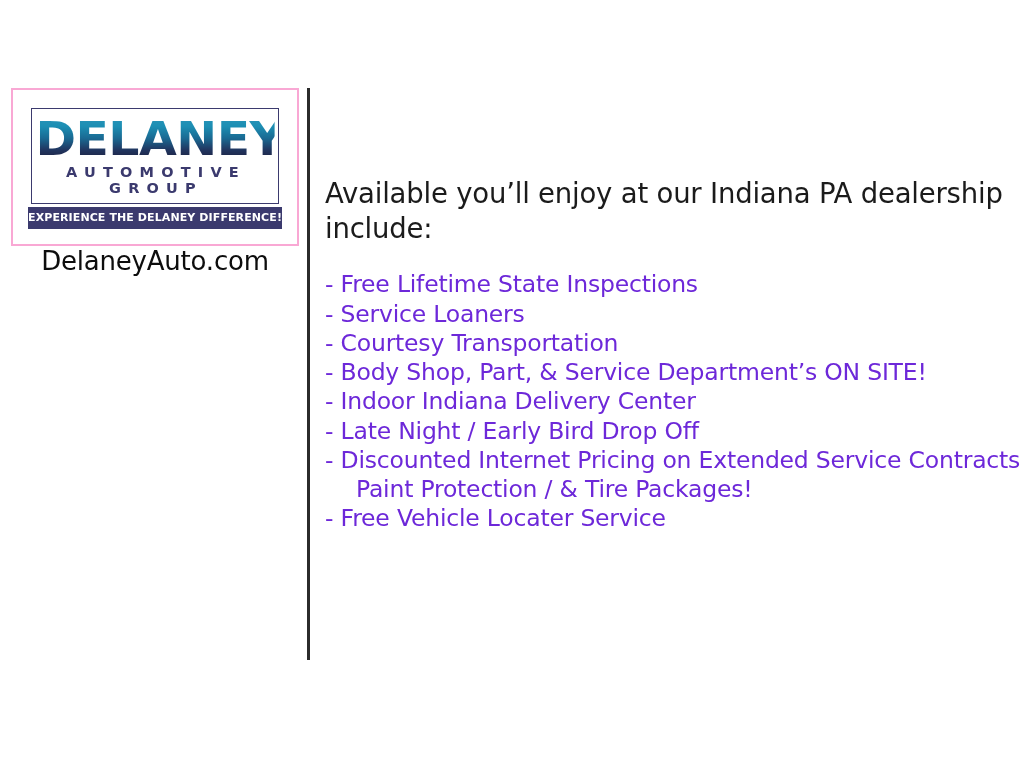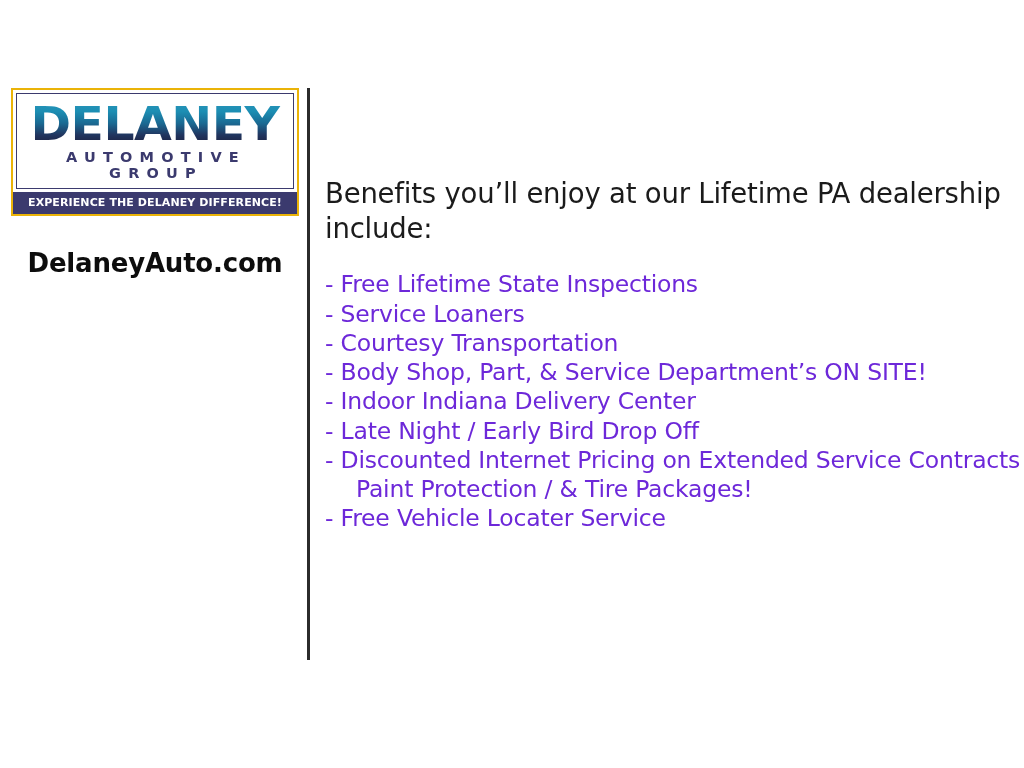--- a/index.html
+++ b/index.html
@@ -26,23 +26,23 @@
   .logo-block {
     position: absolute;
     left: 11px;
     top: 88px;
     width: 288px;
   }
 
   .logo-card {
     box-sizing: border-box;
     width: 288px;
-    border: 2px solid #eab308;
+    border: 2px solid #f9a8d4;
     background: #ffffff;
-    padding: 0;
+    padding: 15px;
   }
 
   .logo-inner {
     box-sizing: border-box;
     border: 1px solid #3b3a6e;
     margin: 3px;
     background: #ffffff;
     padding: 6px 8px 2px 8px;
   }
 
@@ -77,32 +77,32 @@
     margin: 2px 0 5px 2px;
   }
 
   .logo-tagbar {
     background: #3b3a6e;
     color: #ffffff;
     font-family: "DejaVu Sans", sans-serif;
     font-weight: 700;
     font-size: 11px;
     letter-spacing: 0.1px;
-    text-align: center;
+    text-align: right;
     padding: 4px 0 5px 0;
     margin: 0;
   }
 
   .logo-url {
     font-family: "DejaVu Sans", sans-serif;
-    font-weight: 700;
+    font-weight: 400;
     font-size: 26px;
     color: #0d0d0d;
     text-align: center;
-    margin-top: 32px;
+    margin-top: 0;
     letter-spacing: -0.2px;
   }
 
   
   .divider {
     position: absolute;
     left: 307px;
     top: 88px;
     width: 3px;
     height: 572px;
@@ -161,21 +161,21 @@
         <div class="logo-subword">AUTOMOTIVE GROUP</div>
       </div>
       <div class="logo-tagbar">EXPERIENCE THE DELANEY DIFFERENCE!</div>
     </div>
     <div class="logo-url">DelaneyAuto.com</div>
   </div>
 
   <div class="divider"></div>
 
   <div class="content">
-    <h1 class="heading">Benefits you’ll enjoy at our Lifetime PA dealership include:</h1>
+    <h1 class="heading">Available you’ll enjoy at our Indiana PA dealership include:</h1>
 
     <ul class="benefit-list">
         <li class="benefit-item">- Free Lifetime State Inspections</li>
         <li class="benefit-item">- Service Loaners</li>
         <li class="benefit-item">- Courtesy Transportation</li>
         <li class="benefit-item">- Body Shop, Part, &amp; Service Department’s ON SITE!</li>
         <li class="benefit-item">- Indoor Indiana Delivery Center</li>
         <li class="benefit-item">- Late Night / Early Bird Drop Off</li>
         <li class="benefit-item">- Discounted Internet Pricing on Extended Service Contracts /</li>
         <li class="benefit-item cont">Paint Protection / &amp; Tire Packages!</li>

